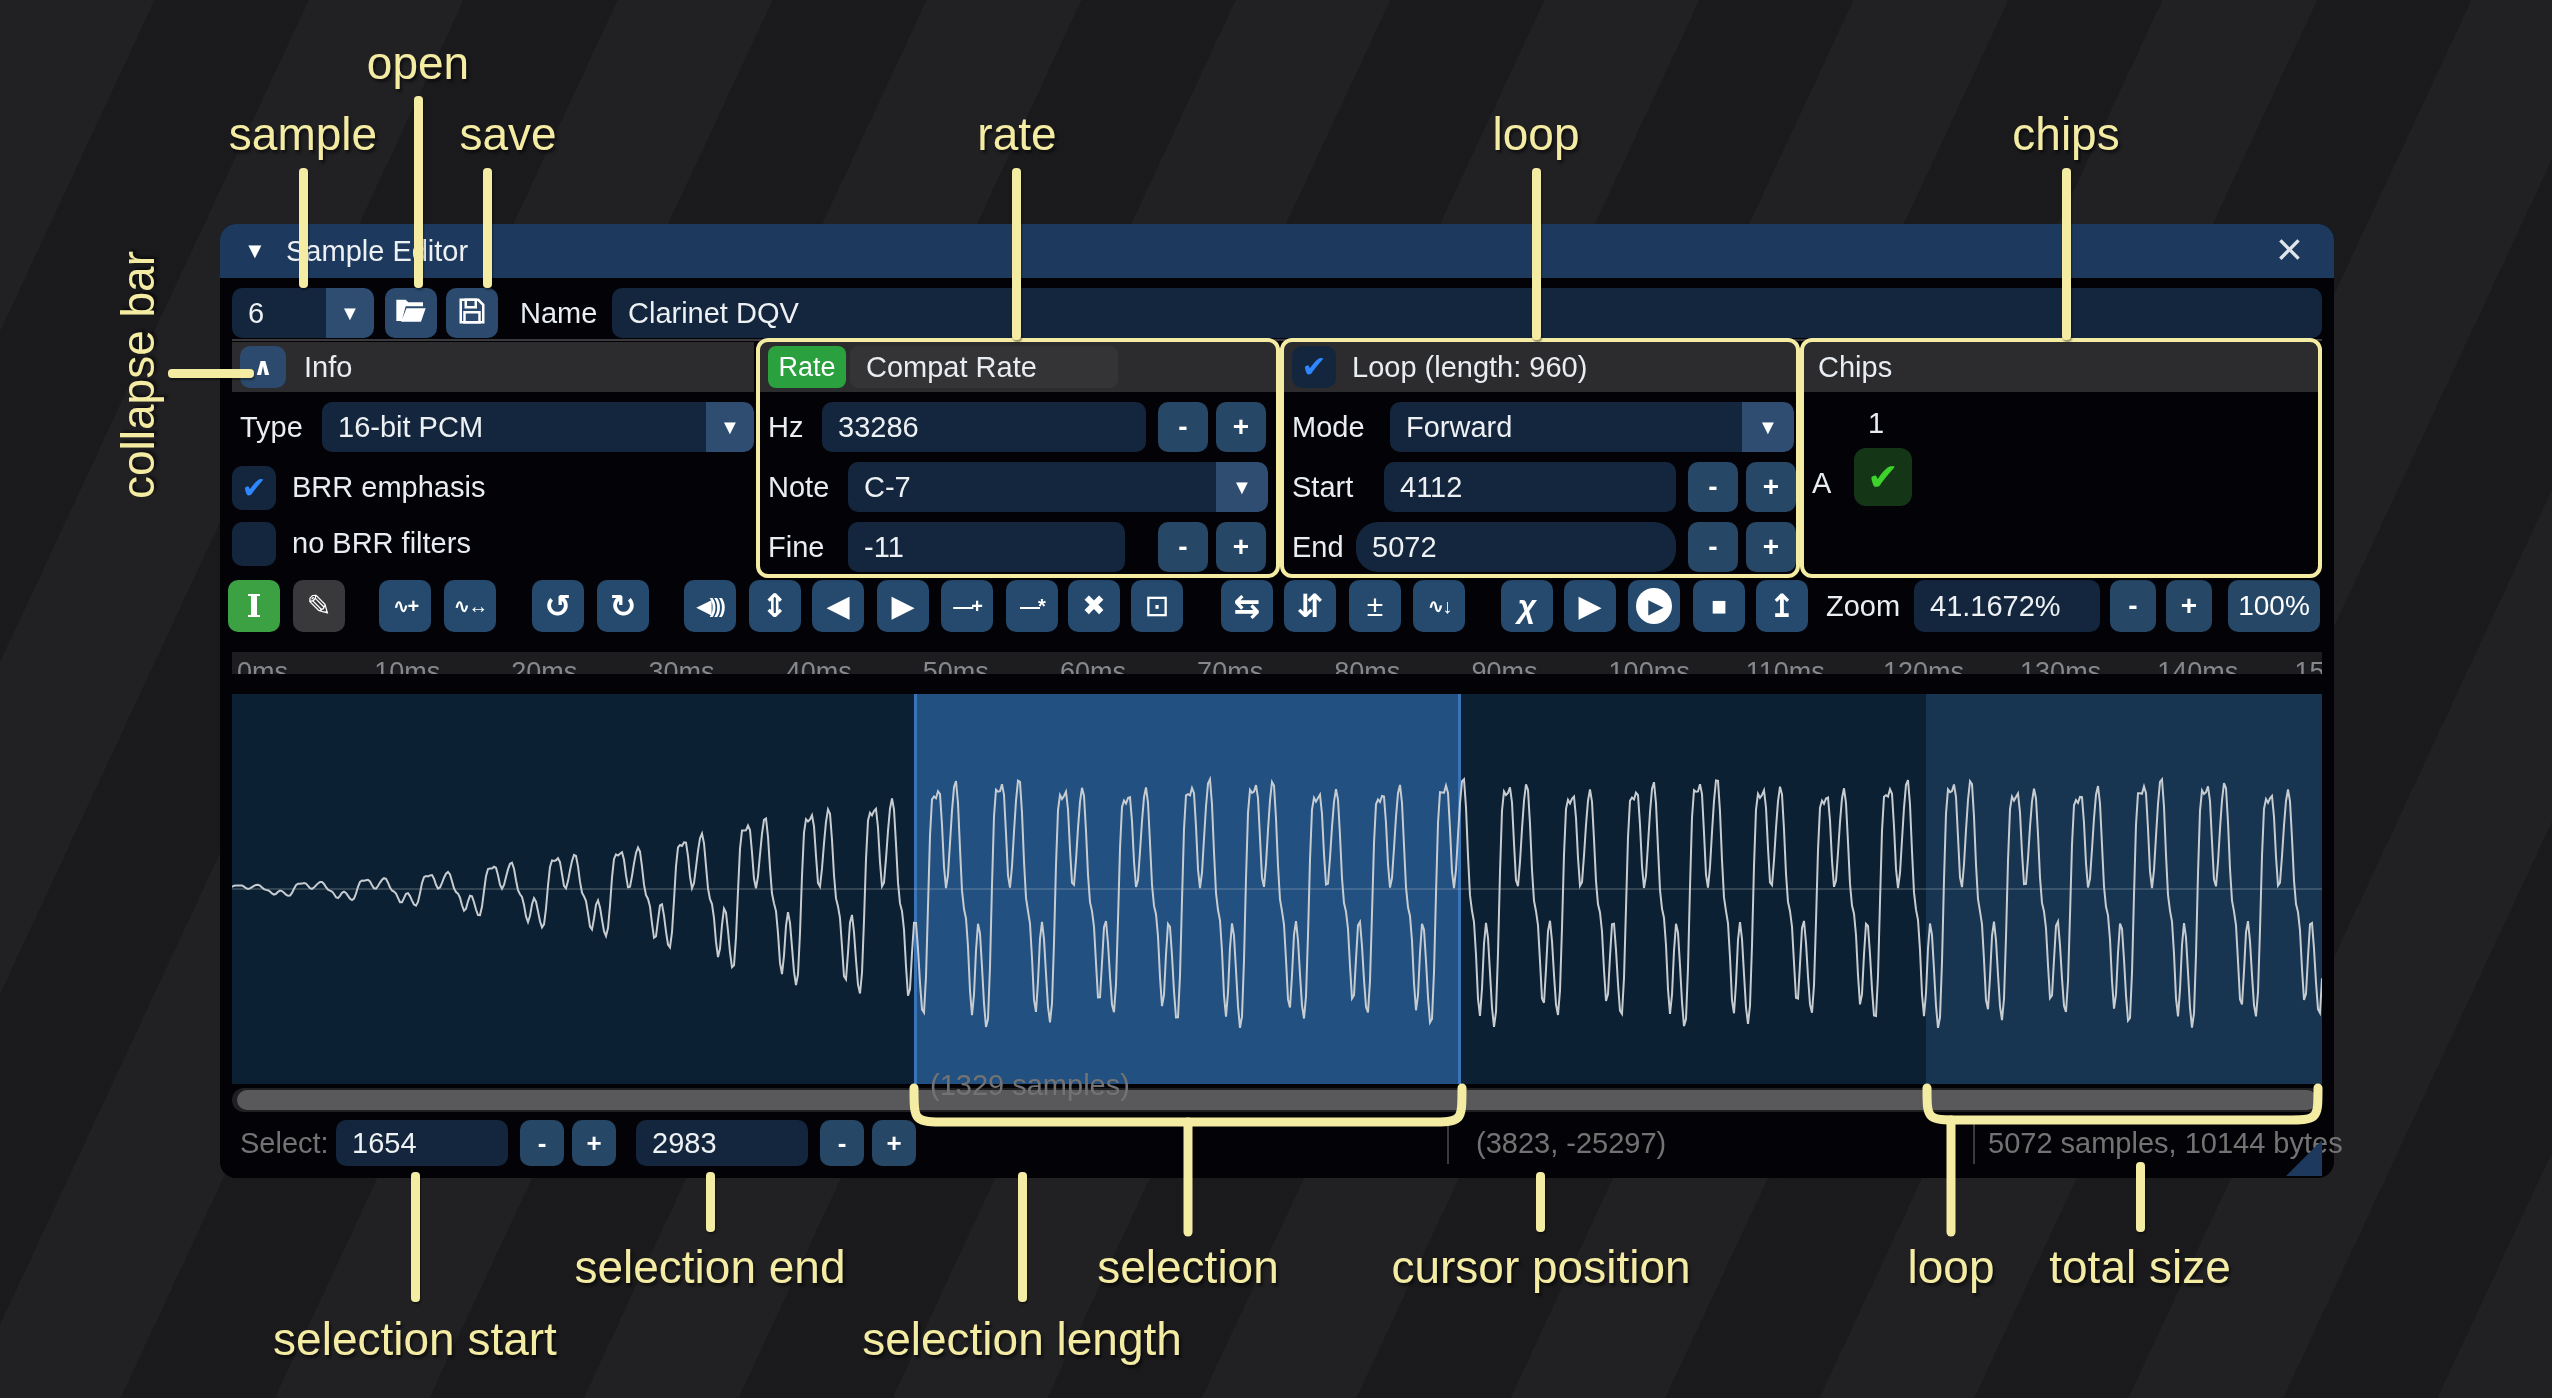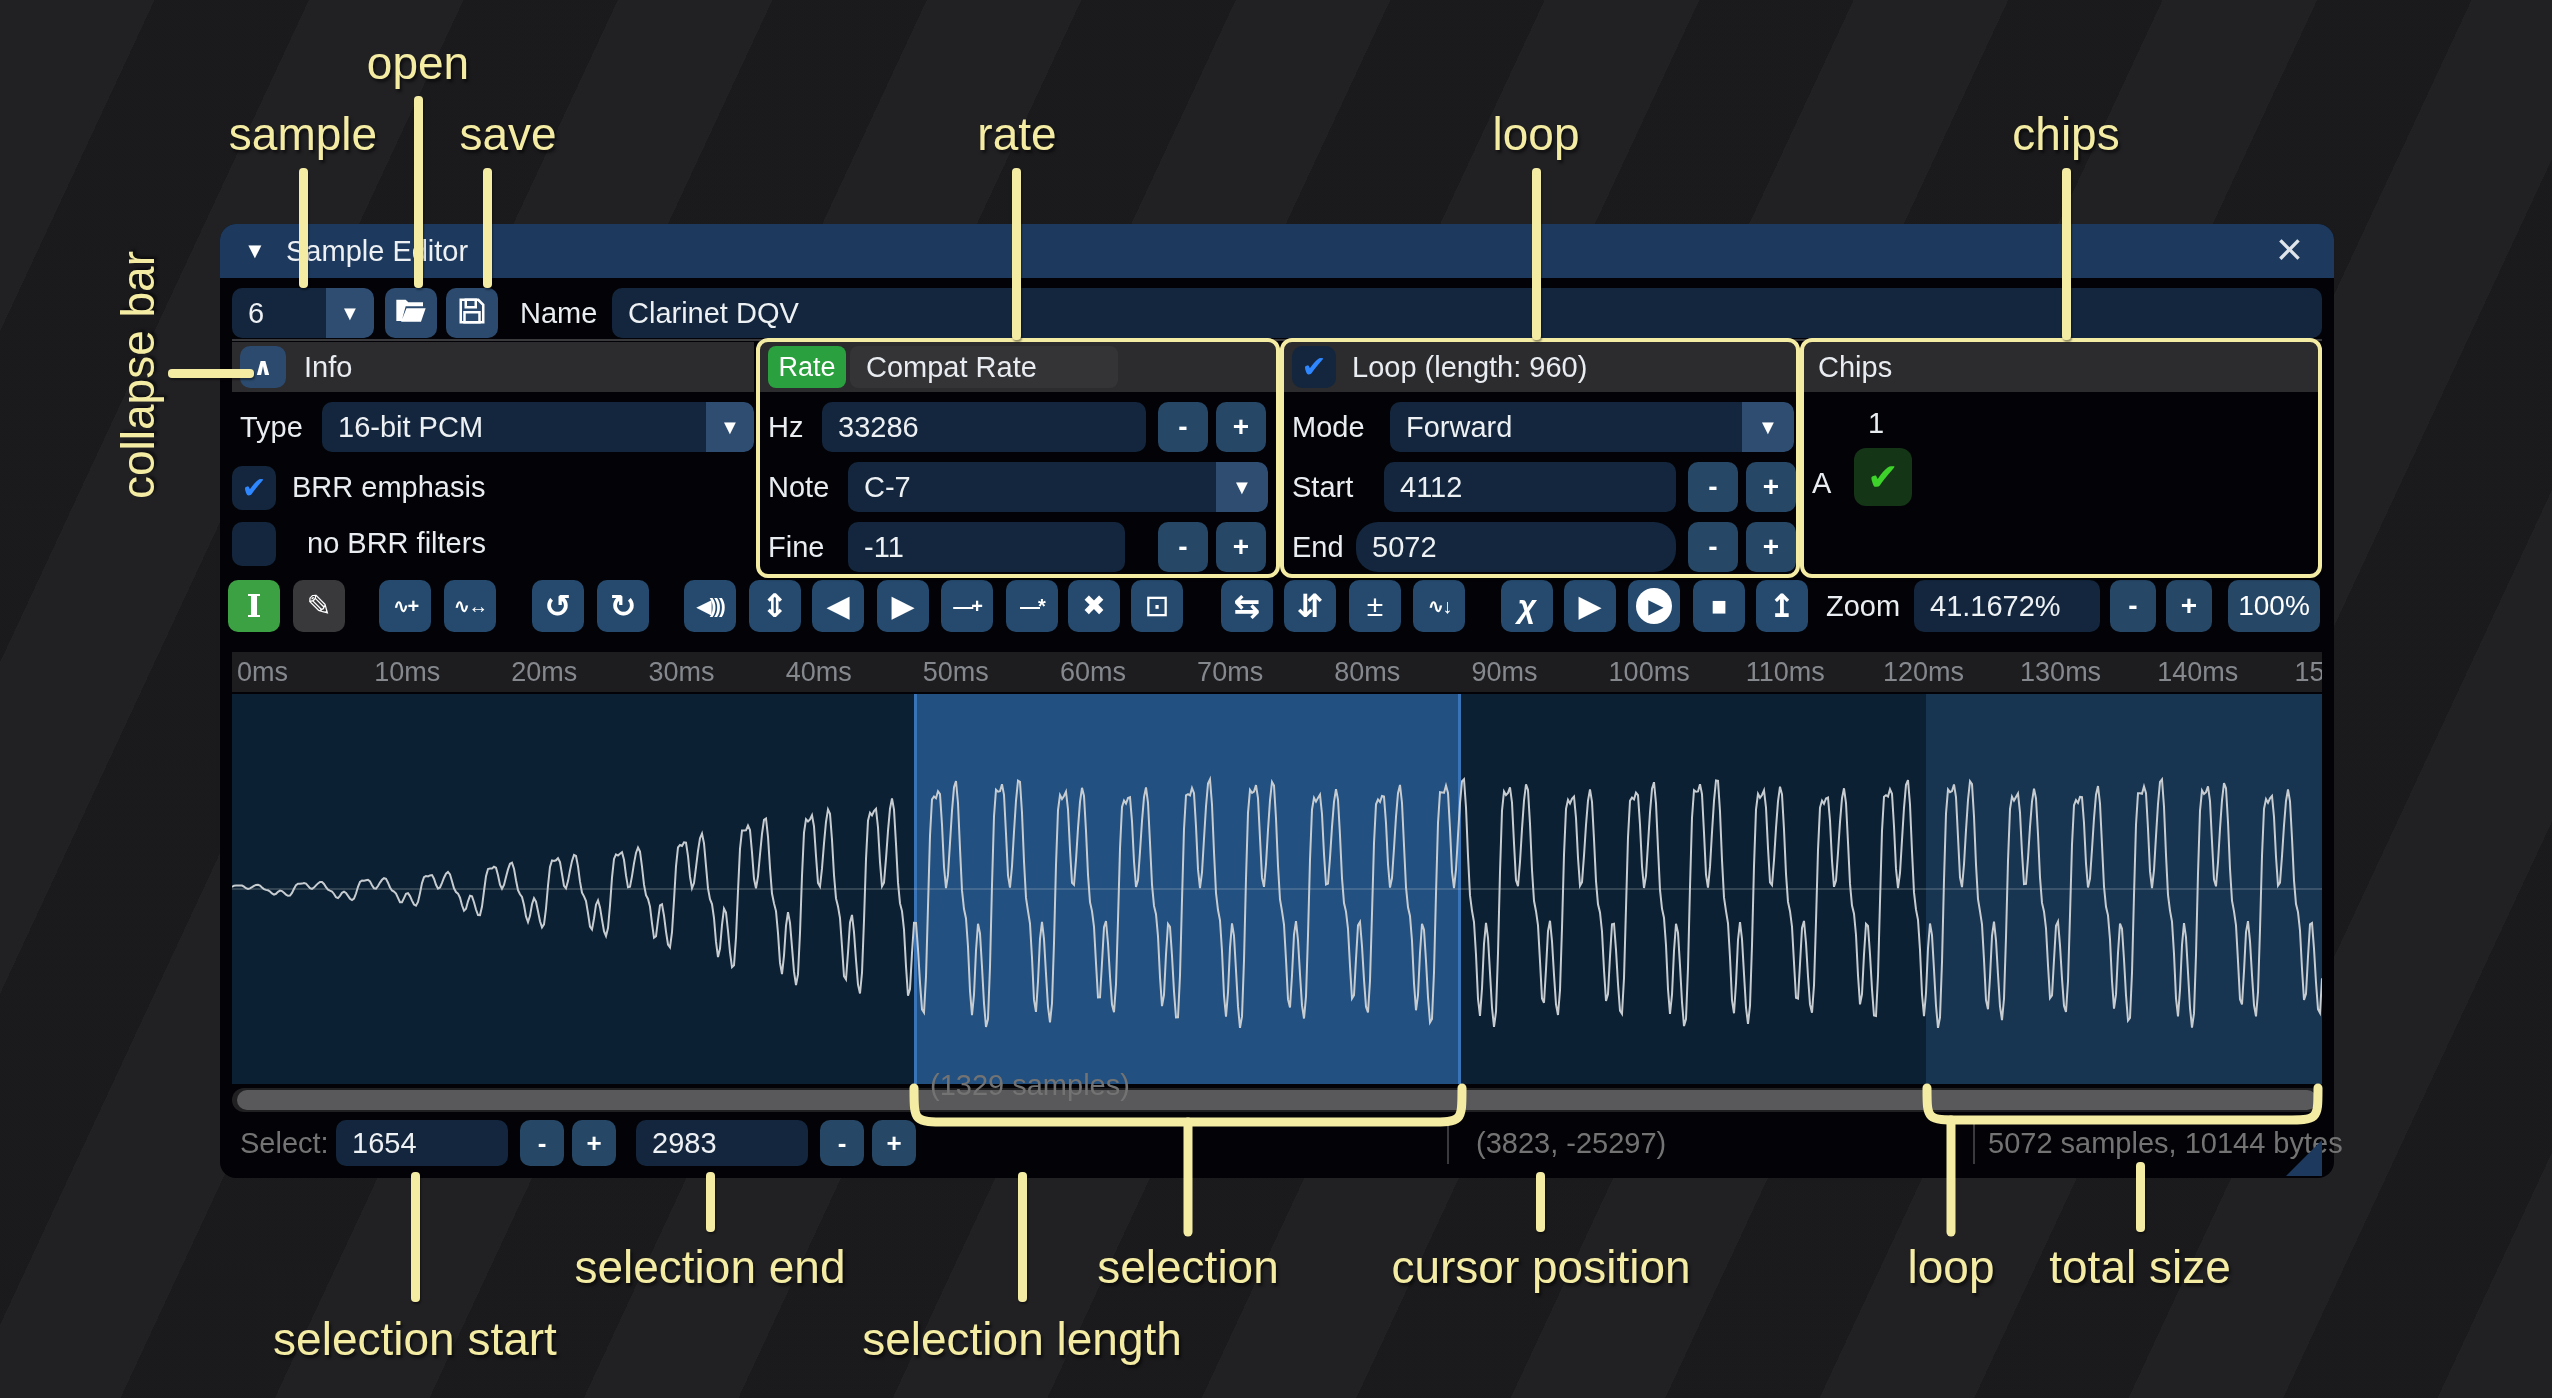--- a/index.html
+++ b/index.html
@@ -41,21 +41,21 @@
   .tb-btn .glyph.multi{font-size:20px;letter-spacing:-2px;font-weight:bold;}
   .tb-btn[data-name="select-tool"] .glyph{font-family:"DejaVu Serif",serif;font-weight:bold;font-size:32px;}
   .tb-btn[data-name="undo-button"] .glyph,.tb-btn[data-name="redo-button"] .glyph{font-weight:bold;font-size:32px;}
   .tb-btn[data-name="normalize-button"] .glyph,.tb-btn[data-name="reverse-button"] .glyph,
   .tb-btn[data-name="invert-button"] .glyph,.tb-btn[data-name="upload-button"] .glyph{font-weight:bold;font-size:32px;}
   .tb-btn[data-name="crossfade-button"] .glyph{font-style:italic;font-weight:bold;font-size:32px;}
   .tb-btn[data-name="stop-button"] .glyph{font-size:26px;}
   .tb-btn[data-name="delete-button"] .glyph{font-size:28px;font-weight:bold;}
   .tb-btn[data-name="play-cursor-button"] .glyph{background:#fff;color:#254a6e;width:36px;height:36px;border-radius:50%;display:flex;align-items:center;justify-content:center;font-size:20px;padding-left:4px;box-sizing:border-box;}
   
-  .ruler{left:232px;top:652px;width:2090px;height:40px;background:#1d1d20;overflow:hidden;}
+  .ruler{left:232px;top:652px;width:2090px;height:22px;background:#1d1d20;overflow:hidden;}
   .ruler span{position:absolute;top:0;line-height:40px;font-size:27px;color:#85898e;white-space:nowrap;}
   .wave{left:232px;top:694px;width:2090px;height:390px;background:#0c2033;overflow:hidden;}
   .wave .region{position:absolute;top:0;bottom:0;}
   .wave .centerline{position:absolute;left:0;right:0;top:194px;height:2px;background:rgba(190,195,200,0.22);}
   .wave svg{position:absolute;left:0;top:0;}
   .scroll-track{left:232px;top:1088px;width:2090px;height:24px;background:#202022;border-radius:12px;}
   .scroll-thumb{left:237px;top:1090px;width:2080px;height:20px;background:#59595b;border-radius:10px;}
   
   .status-txt{font-size:29px;line-height:50px;color:#737373;white-space:nowrap;}
   .vsep{width:2px;background:#3a3a3d;}
@@ -113,21 +113,21 @@
   <span class="val" data-name="type-value">16-bit PCM</span>
   <div class="arr" data-name="chevron-down-icon">▼</div>
 </div>
 <div class="abs checkbox on" style="left:232px;top:466px;width:44px;height:44px;" data-name="brr-emphasis-checkbox">
   <span class="chk" data-name="check-icon">✔</span>
 </div>
 <div class="abs lbl" style="left:292px;top:462px;" data-name="brr-emphasis-label">BRR emphasis</div>
 <div class="abs checkbox" style="left:232px;top:522px;width:44px;height:44px;" data-name="no-brr-filters-checkbox">
   
 </div>
-<div class="abs lbl" style="left:307px;top:518px;" data-name="no-brr-filters-label">no BRR filters</div>
+<div class="abs lbl" style="left:292px;top:518px;" data-name="no-brr-filters-label">no BRR filters</div>
 
 <div class="abs panel-hdr" style="left:760px;top:342px;width:518px;height:50px;" data-name="rate-panel-header"></div>
 <div class="abs" style="left:850px;top:346px;width:268px;height:42px;background:#343437;border-radius:8px;" data-name="compat-rate-tab"></div>
 <div class="abs" style="left:768px;top:346px;width:78px;height:42px;background:#2aa13e;border-radius:8px;display:flex;align-items:center;justify-content:center;font-size:27px;color:#fff;" data-name="rate-badge">
   <span>Rate</span>
 </div>
 <div class="abs lbl" style="left:866px;top:342px;" data-name="compat-rate-label">Compat Rate</div>
 <div class="abs lbl" style="left:768px;top:402px;" data-name="hz-label">Hz</div>
 <div class="abs input" style="left:822px;top:402px;width:324px;height:50px;" data-name="hz-input">33286</div>
 <div class="abs pm" style="left:1158px;top:402px;width:50px;height:50px;" data-name="hz-minus-button">-</div>

